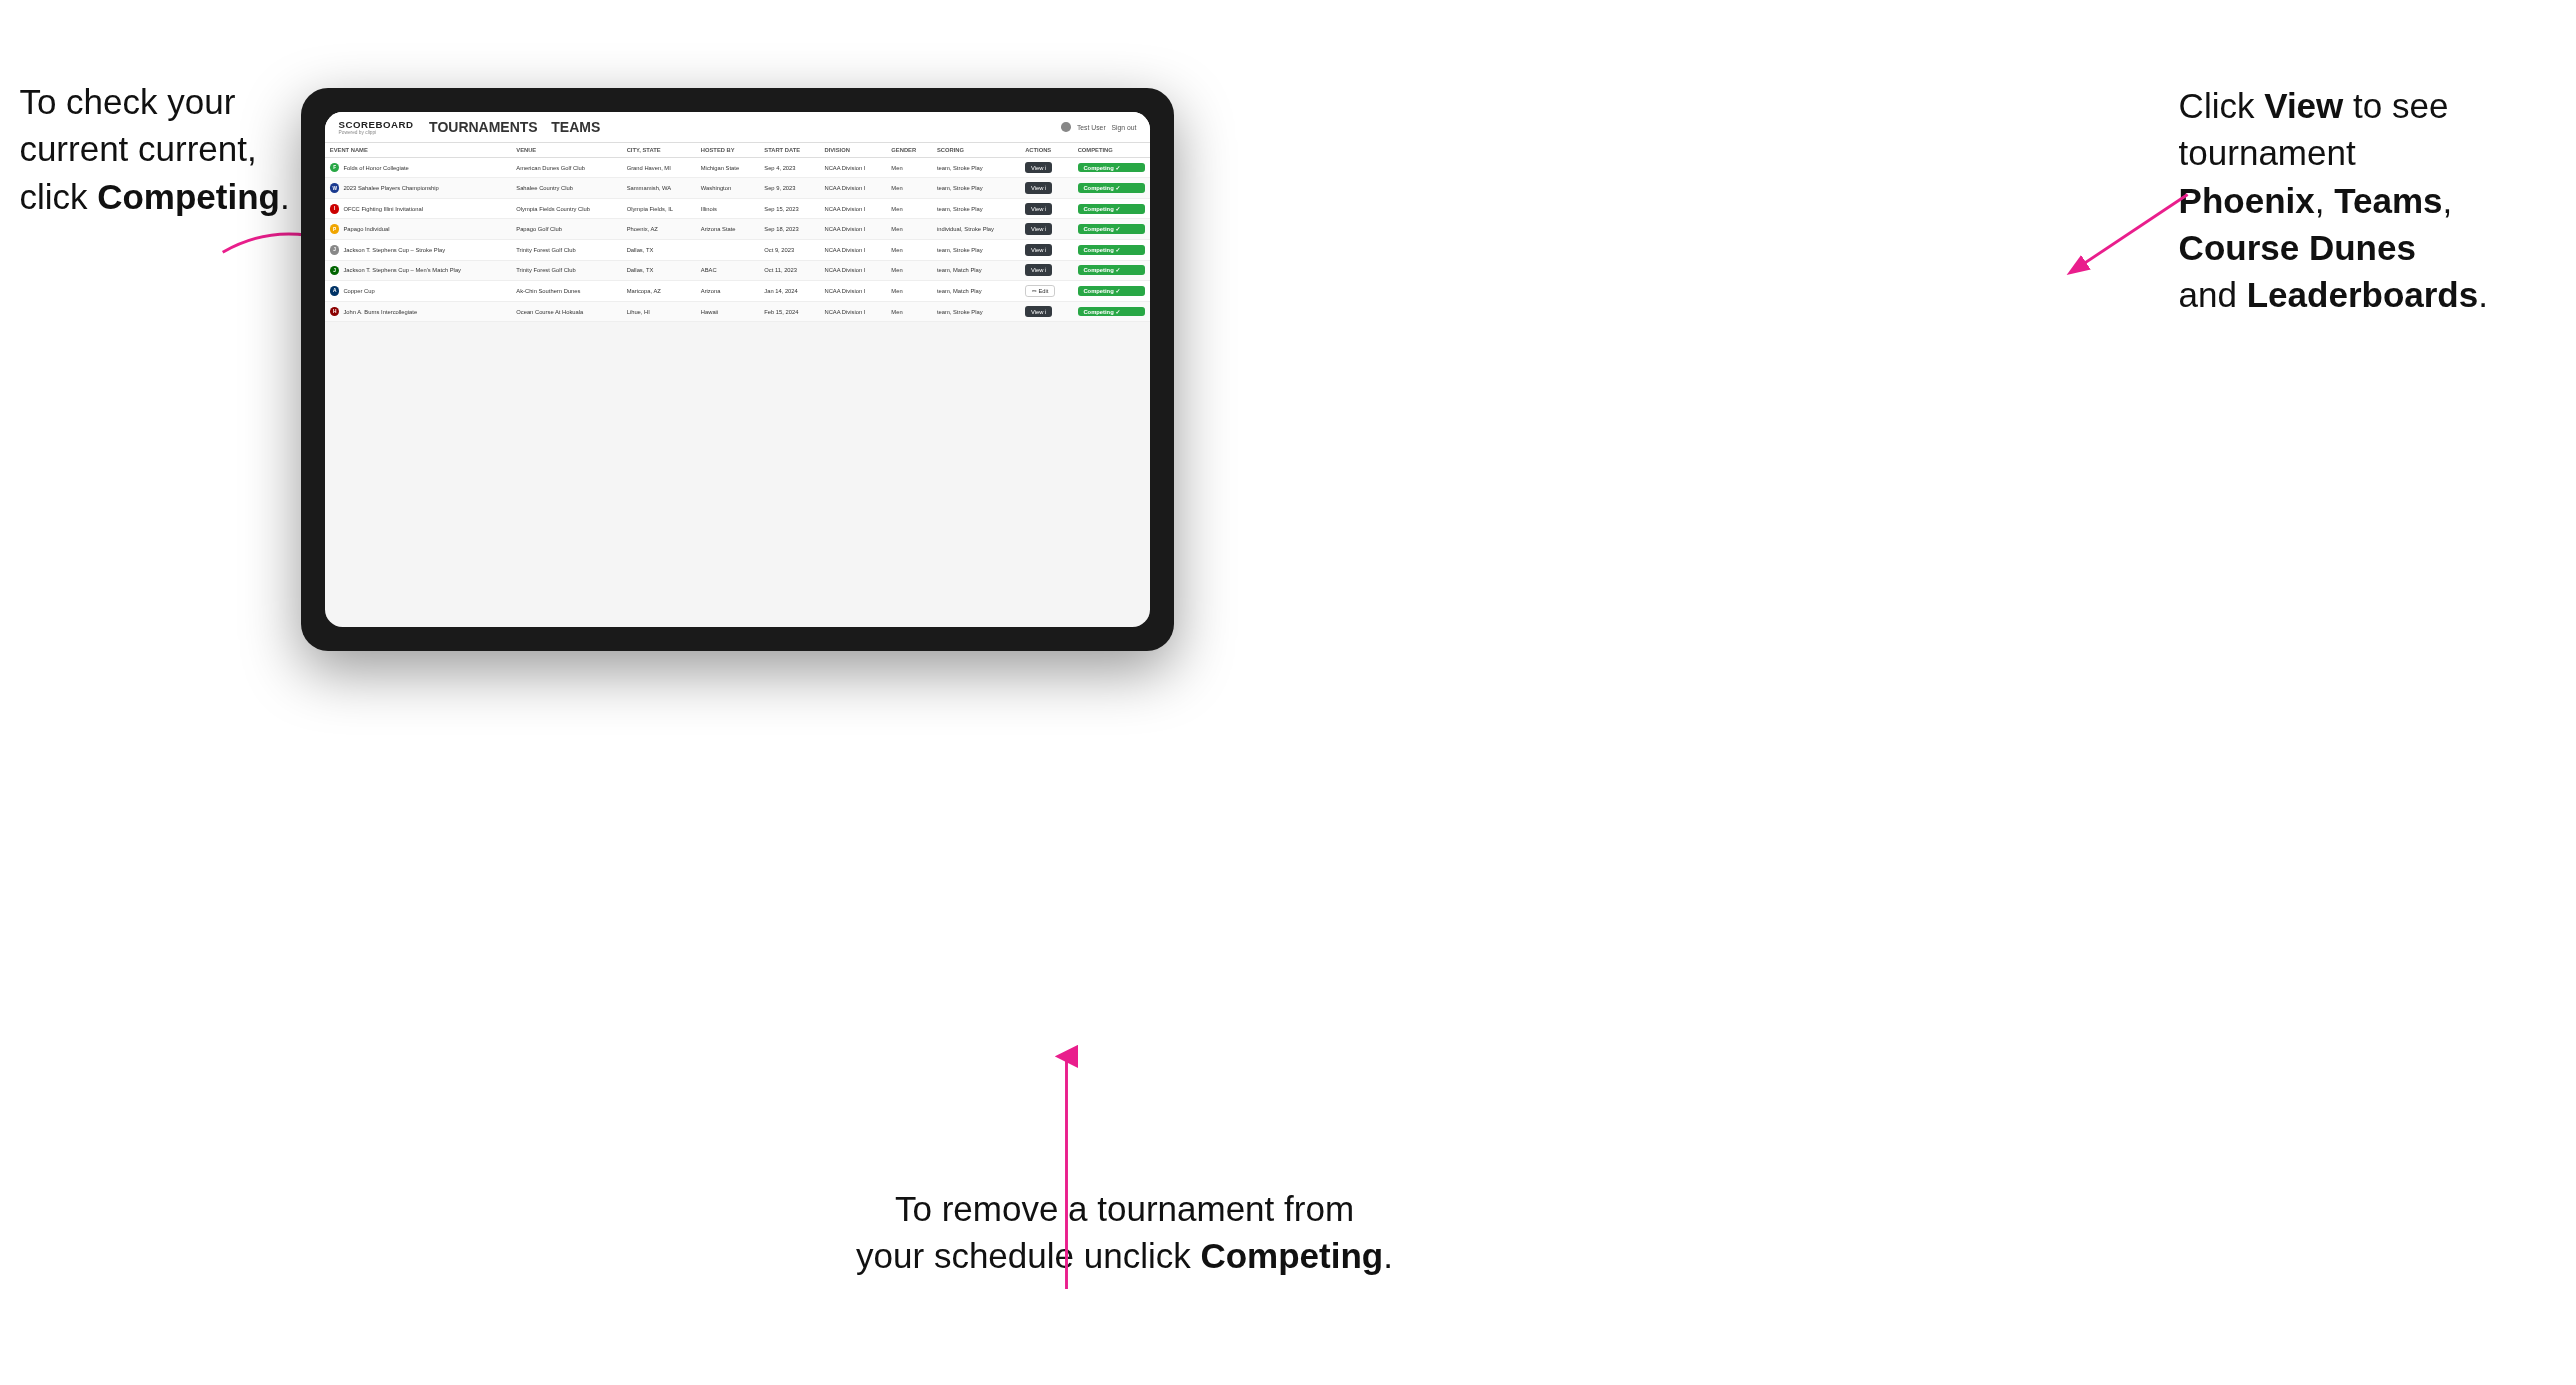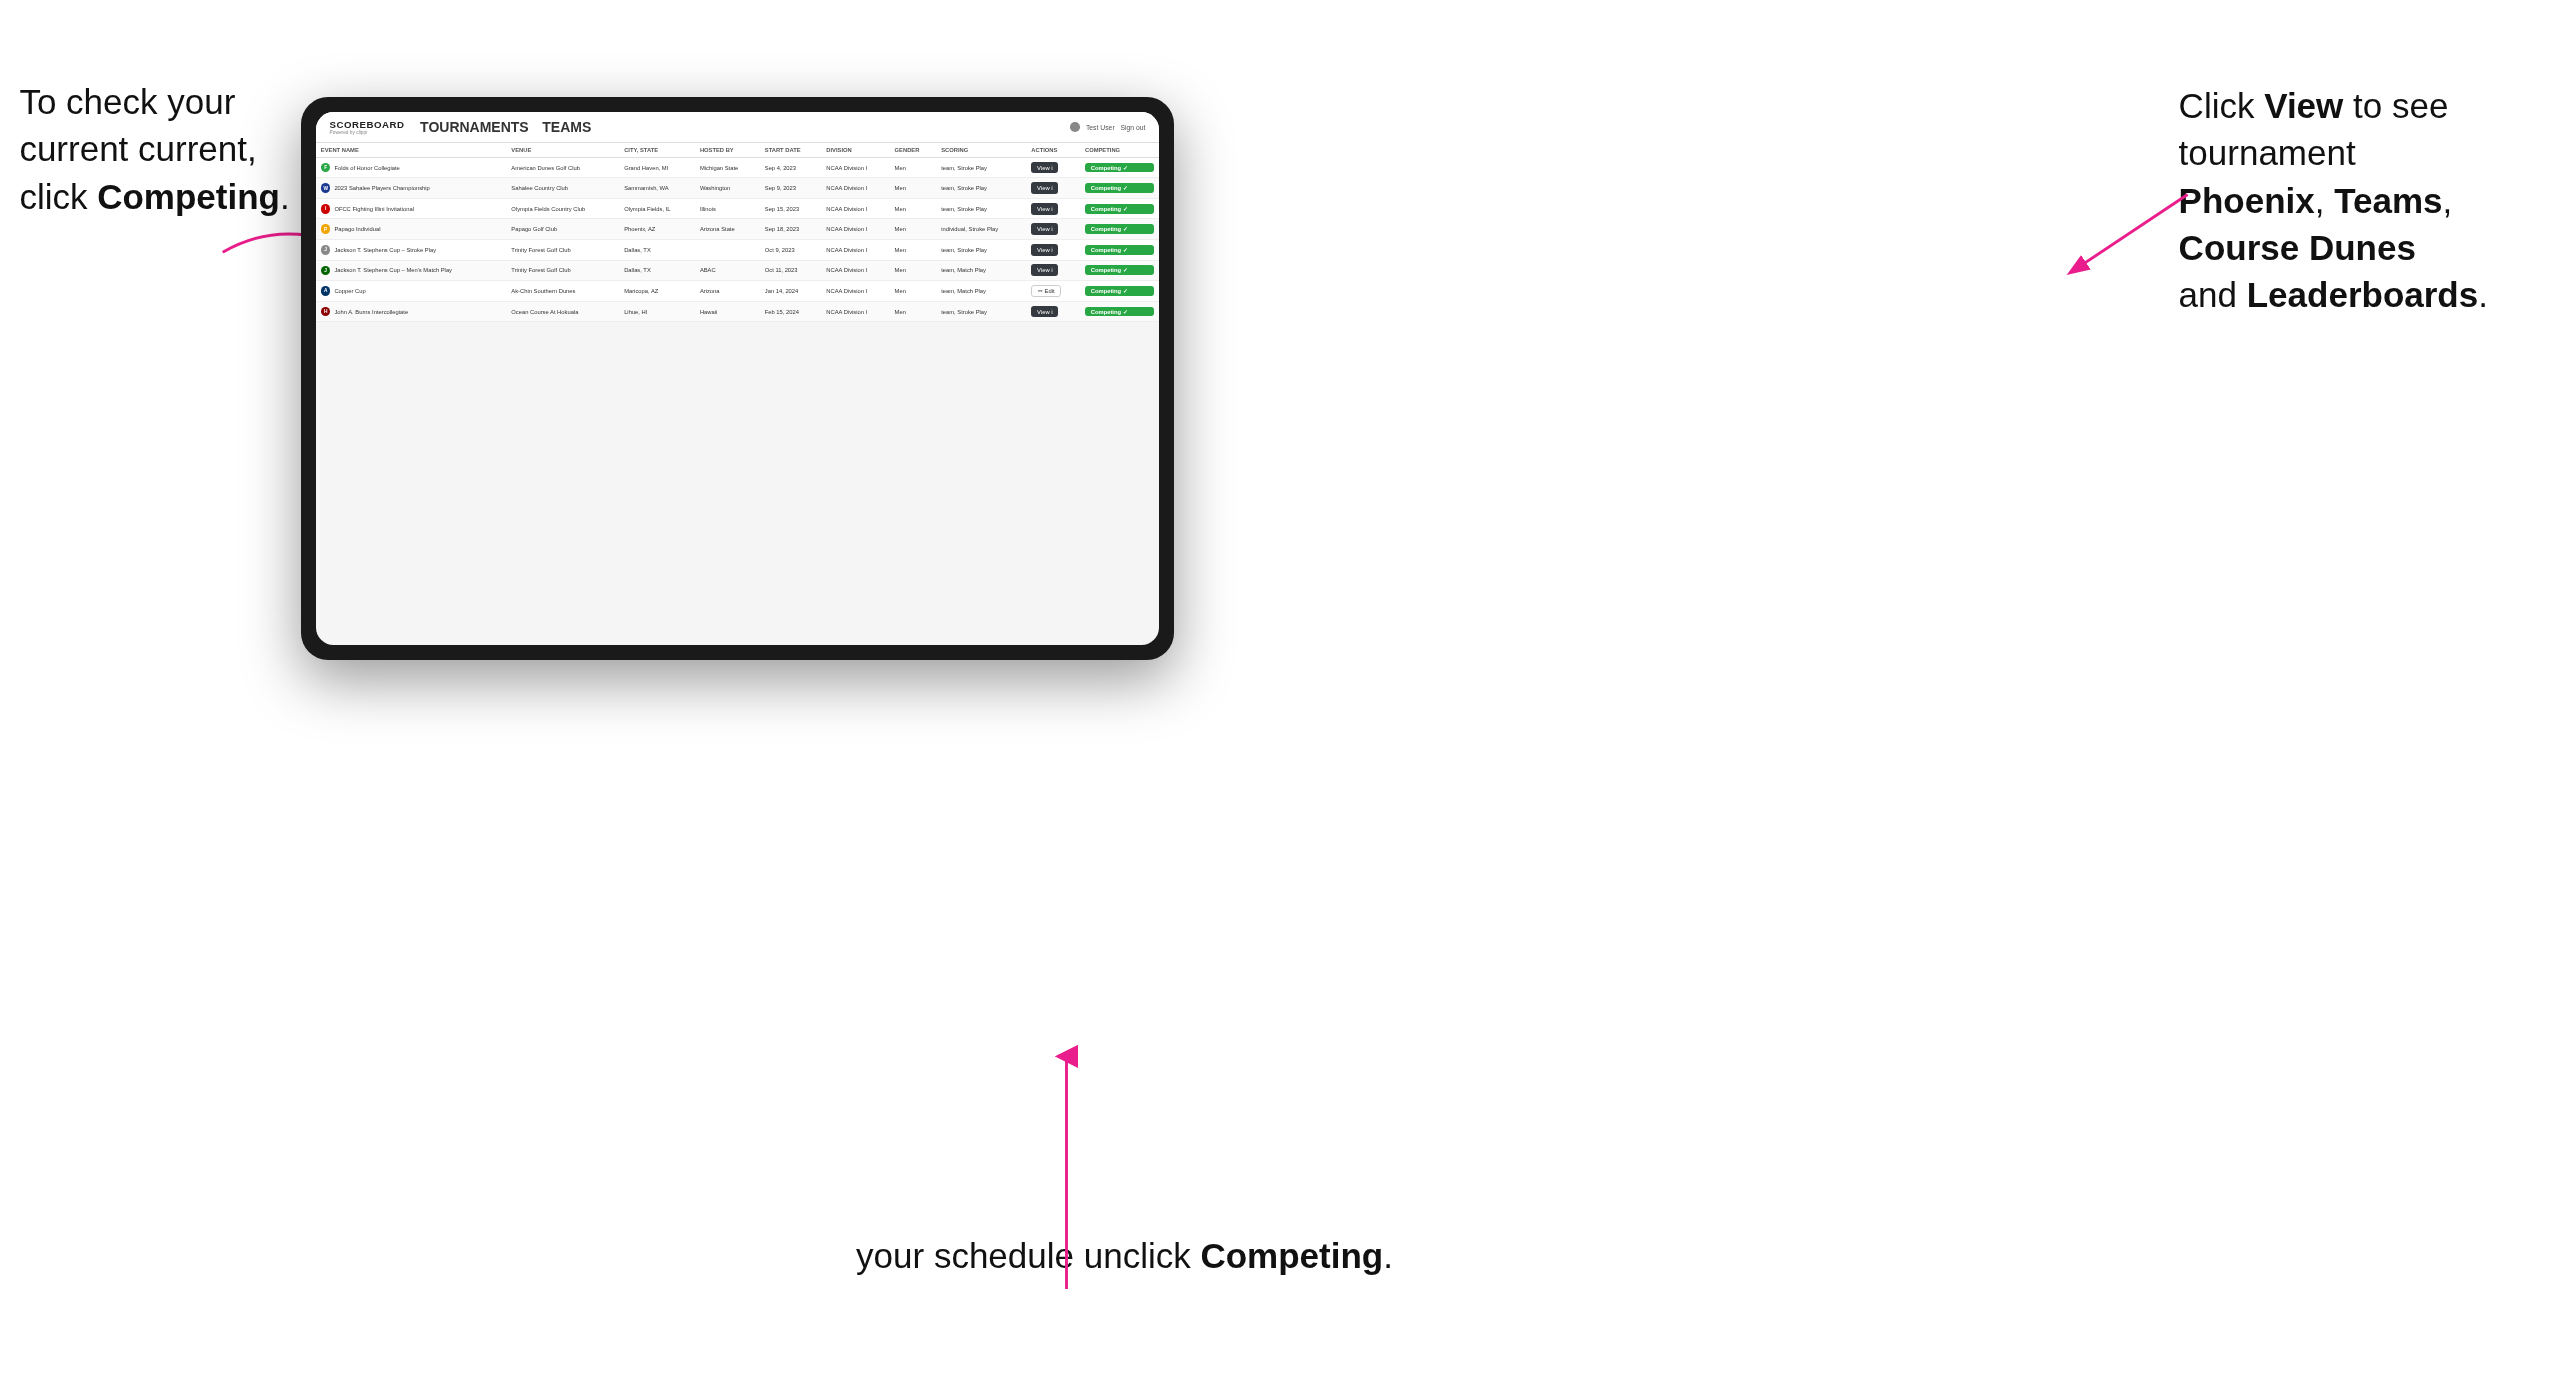--- a/index.html
+++ b/index.html
@@ -35,28 +35,28 @@
     .annotation-bottom {
       bottom: 107px;
       left: 824px;
       width: 601px;
       text-align: center;
     }
 
     
     .tablet-frame {
       position: absolute;
-      top: 97px;
+      top: 88px;
       left: 301px;
       width: 873px;
       height: 563px;
       background: #1a1a1a;
       border-radius: 27px;
       box-shadow: 0 19.4px 58px rgba(0,0,0,0.4);
-      padding: 15px;
+      padding: 24px;
     }
 
     .tablet-screen {
       width: 100%;
       height: 100%;
       background: #f5f5f5;
       border-radius: 17.5px;
       overflow: hidden;
       position: relative;
     }
@@ -257,21 +257,21 @@
 
 <div class="annotation annotation-top-right">
   <span>Click </span><strong>View</strong><span> to see</span><br>
   <span>tournament</span><br>
   <strong>Phoenix</strong><span>, </span><strong>Teams</strong><span>,</span><br>
   <strong>Course Dunes</strong><br>
   <span>and </span><strong>Leaderboards</strong><span>.</span>
 </div>
 
 <div class="annotation annotation-bottom">
-  <br>
+  <span>To remove a tournament from</span><br>
   <span>your schedule unclick </span><strong>Competing</strong><span>.</span>
 </div>
 
 <svg class="arrow-annotation" style="position:absolute; top:194px; left:213px; width:194px; height:97px;" viewBox="0 0 200 100">
   <defs>
     <marker id="arrowhead1" markerWidth="8" markerHeight="8" refX="6" refY="3" orient="auto">
       <polygon points="0 0, 8 3, 0 6" fill="#e91e8c"></polygon>
     </marker>
   </defs>
   <path d="M 10 60 Q 80 20 160 65" stroke="#e91e8c" stroke-width="3" fill="none" marker-end="url(#arrowhead1)"></path>

